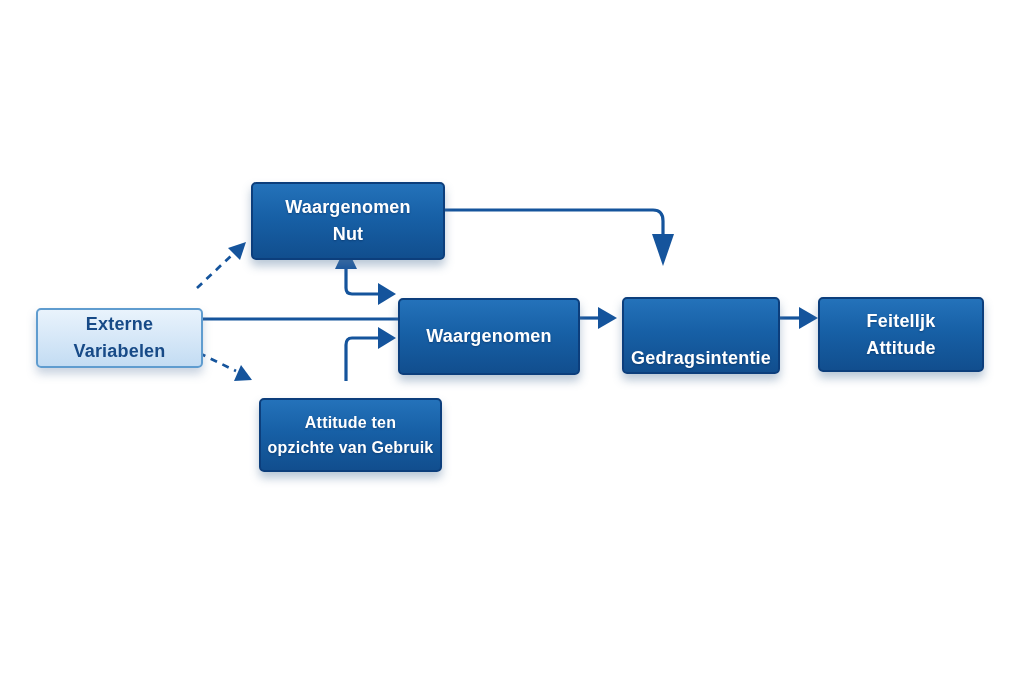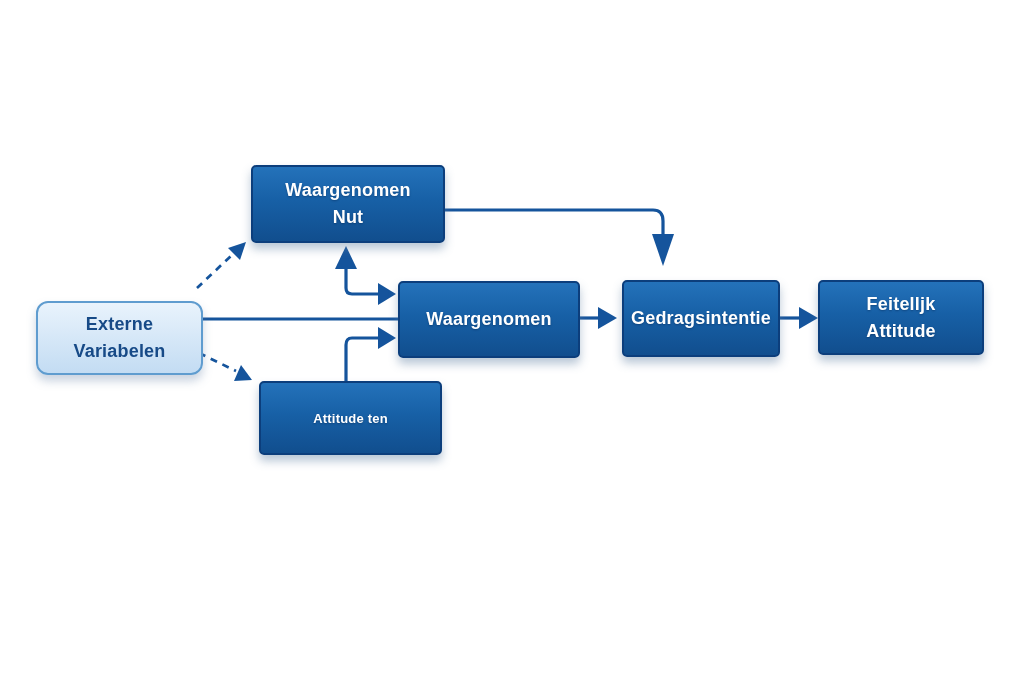--- a/index.html
+++ b/index.html
@@ -38,40 +38,41 @@
     flex-direction:column;
     align-items:center;
     justify-content:center;
     text-align:center;
     box-sizing:border-box;
     border-radius:5px;
     font-weight:bold;
     font-size:18px;
     line-height:27px;
     letter-spacing:0.2px;
+    margin-top:17px;
   }
   .node.dark{
     background:linear-gradient(180deg,var(--node-fill-top) 0%,var(--node-fill-mid) 45%,var(--node-fill-bottom) 100%);
     border:2.5px solid var(--node-border);
     color:var(--node-text);
     text-shadow:0 1px 2px rgba(0,30,70,0.4);
     box-shadow:0 6px 10px rgba(100,130,165,0.45);
   }
   .node.light{
     background:linear-gradient(180deg,var(--light-fill-top) 0%,var(--light-fill-bottom) 100%);
     border:2.5px solid var(--light-border);
     color:var(--light-text);
     box-shadow:0 6px 10px rgba(100,130,165,0.35);
   }
-  .node.small{font-size:13px;line-height:25px;}
-  #node-externe        {left:36px;  top:301px; width:167px; height:74px;border-radius:12px;}
+  .node.small{font-size:16px;line-height:25px;}
+  #node-externe        {left:36px;  top:291px; width:167px; height:60px;}
   #node-nut            {left:251px; top:165px; width:194px; height:78px;}
   #node-gebruiksgemak  {left:398px; top:281px; width:182px; height:77px;}
   #node-attitude       {left:259px; top:381px; width:183px; height:74px;}
-  #node-gedragsintentie{left:622px; top:280px; width:158px; height:77px;}
+  #node-gedragsintentie{left:622px; top:280px; width:158px; height:77px;justify-content:flex-end;}
   #node-feitelijk      {left:818px; top:280px; width:166px; height:75px;}
   .edge-line{
     fill:none;
     stroke:var(--connector);
     stroke-width:3.2;
   }
   .edge-line.dashed{
     stroke-width:2.7;
     stroke-dasharray:7 6;
   }
@@ -137,20 +138,21 @@
     <span>Waargenomen</span>
     <span>Nut</span>
   </div>
 
   <div class="node dark" id="node-gebruiksgemak">
     <span>Waargenomen</span>
   </div>
 
   <div class="node dark small" id="node-attitude">
     <span>Attitude ten</span>
+    <span>opzichte van Gebruik</span>
   </div>
 
   <div class="node dark" id="node-gedragsintentie">
     <span>Gedragsintentie</span>
   </div>
 
   <div class="node dark" id="node-feitelijk">
     <span>Feitelljk</span>
     <span>Attitude</span>
   </div>

